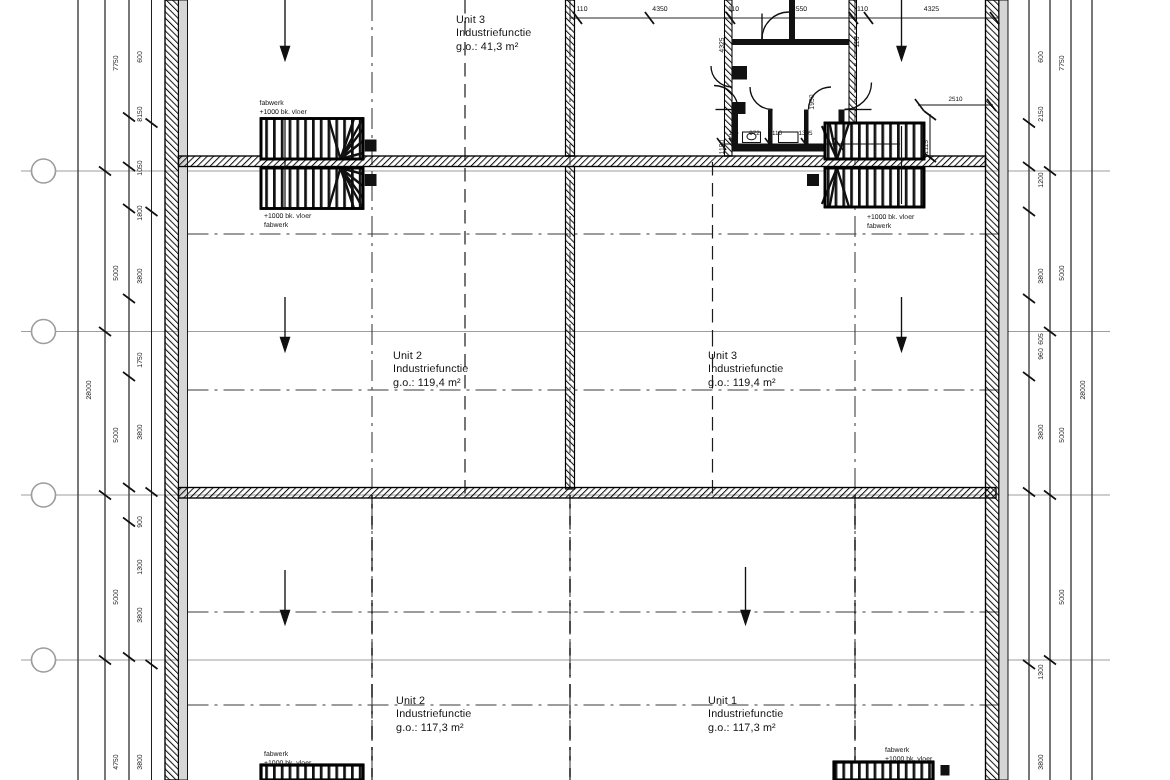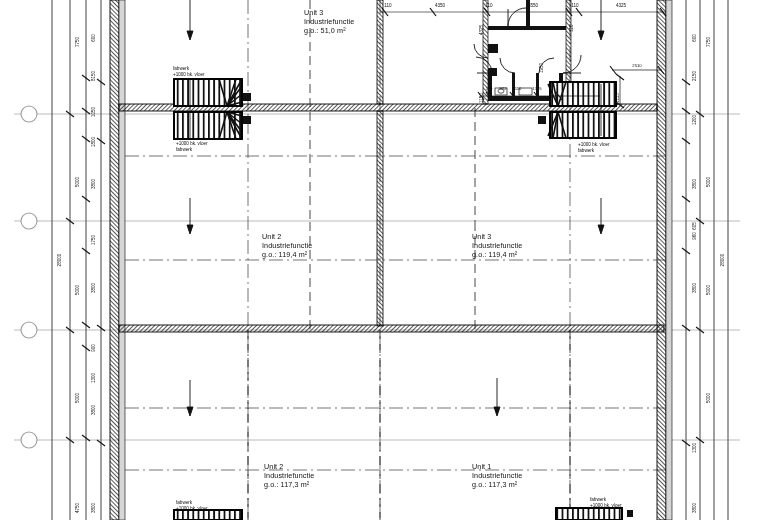--- a/index.html
+++ b/index.html
@@ -331,21 +331,21 @@
       <circle cx="29" cy="114" r="8" fill="#ffffff" stroke="#9d9d9d" stroke-width="1.1"></circle>
       <circle cx="29" cy="221" r="8" fill="#ffffff" stroke="#9d9d9d" stroke-width="1.1"></circle>
       <circle cx="29" cy="330" r="8" fill="#ffffff" stroke="#9d9d9d" stroke-width="1.1"></circle>
       <circle cx="29" cy="440" r="8" fill="#ffffff" stroke="#9d9d9d" stroke-width="1.1"></circle>
     </g>
   </svg>
 
   <div class="unit-label" style="left:262px; top:8px;margin-left:42px;">
     <div>Unit 3</div>
     <div>Industriefunctie</div>
-    <div>g.o.: 51,0 m²</div>
+    <div>g.o.: 41,3 m²</div>
   </div>
 
   <div class="unit-label" style="left:262px; top:232px;">
     <div>Unit 2</div>
     <div>Industriefunctie</div>
     <div>g.o.: 119,4 m²</div>
   </div>
 
   <div class="unit-label" style="left:472px; top:232px;">
     <div>Unit 3</div>

